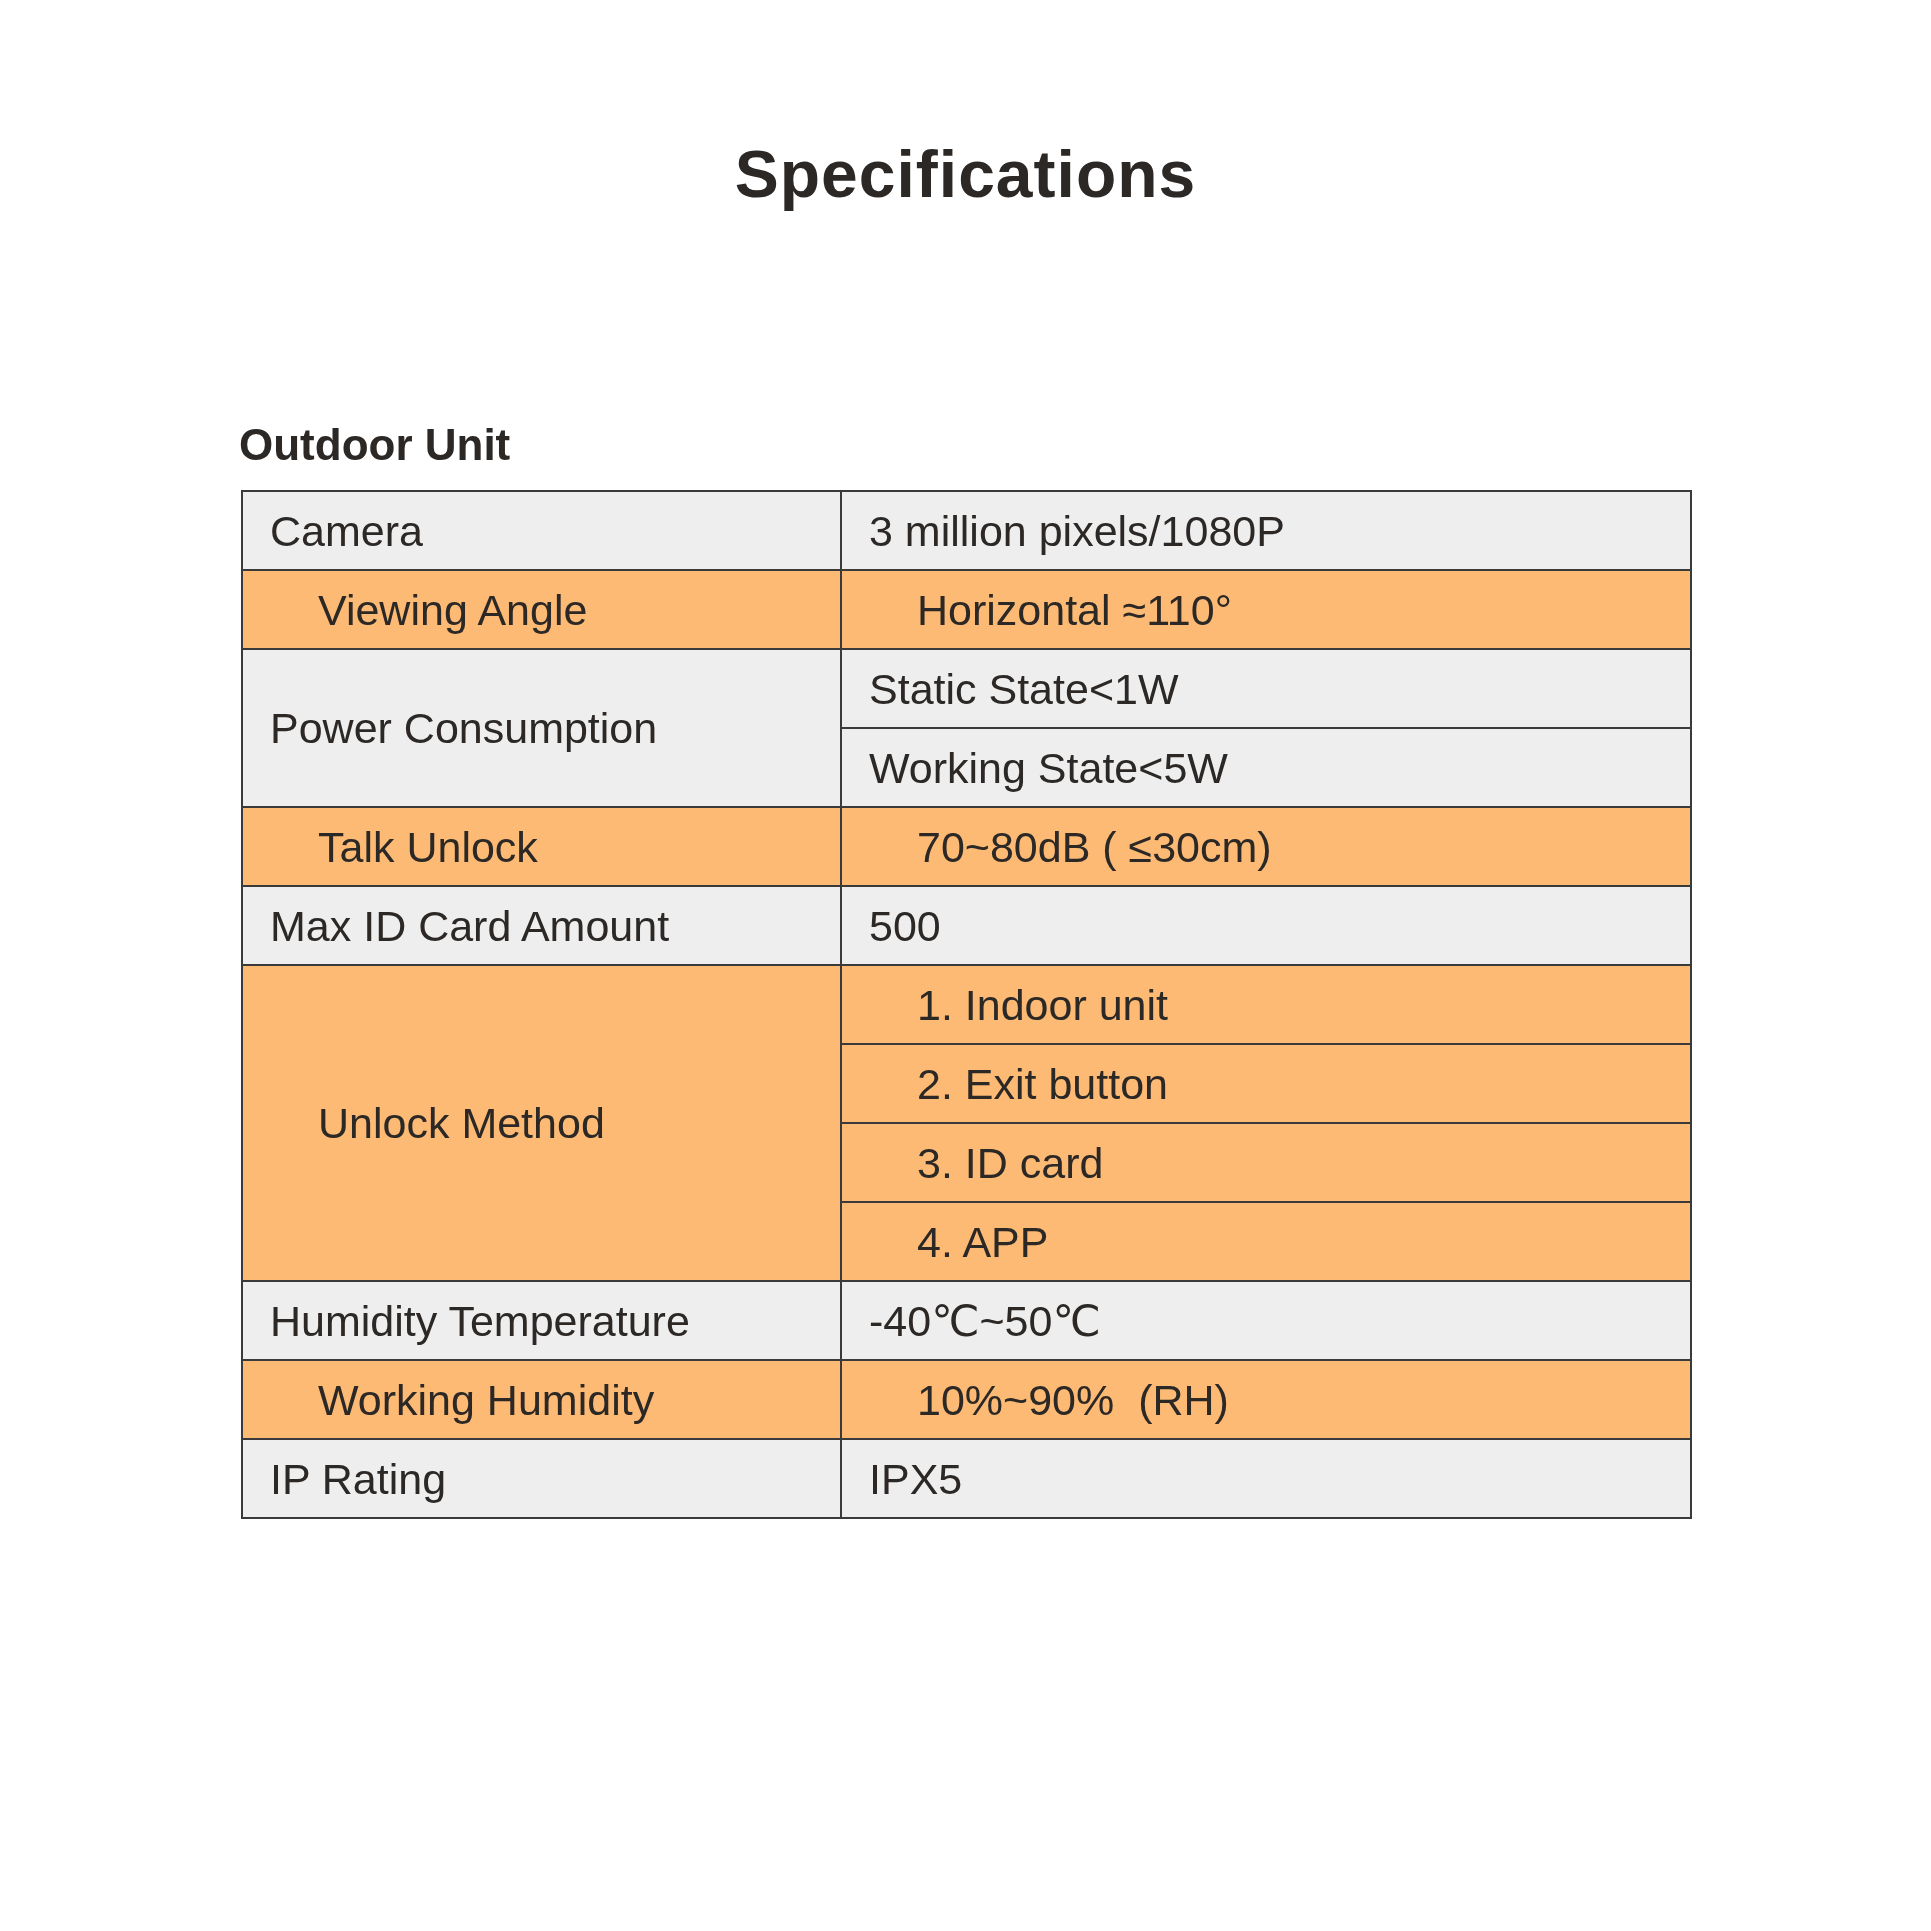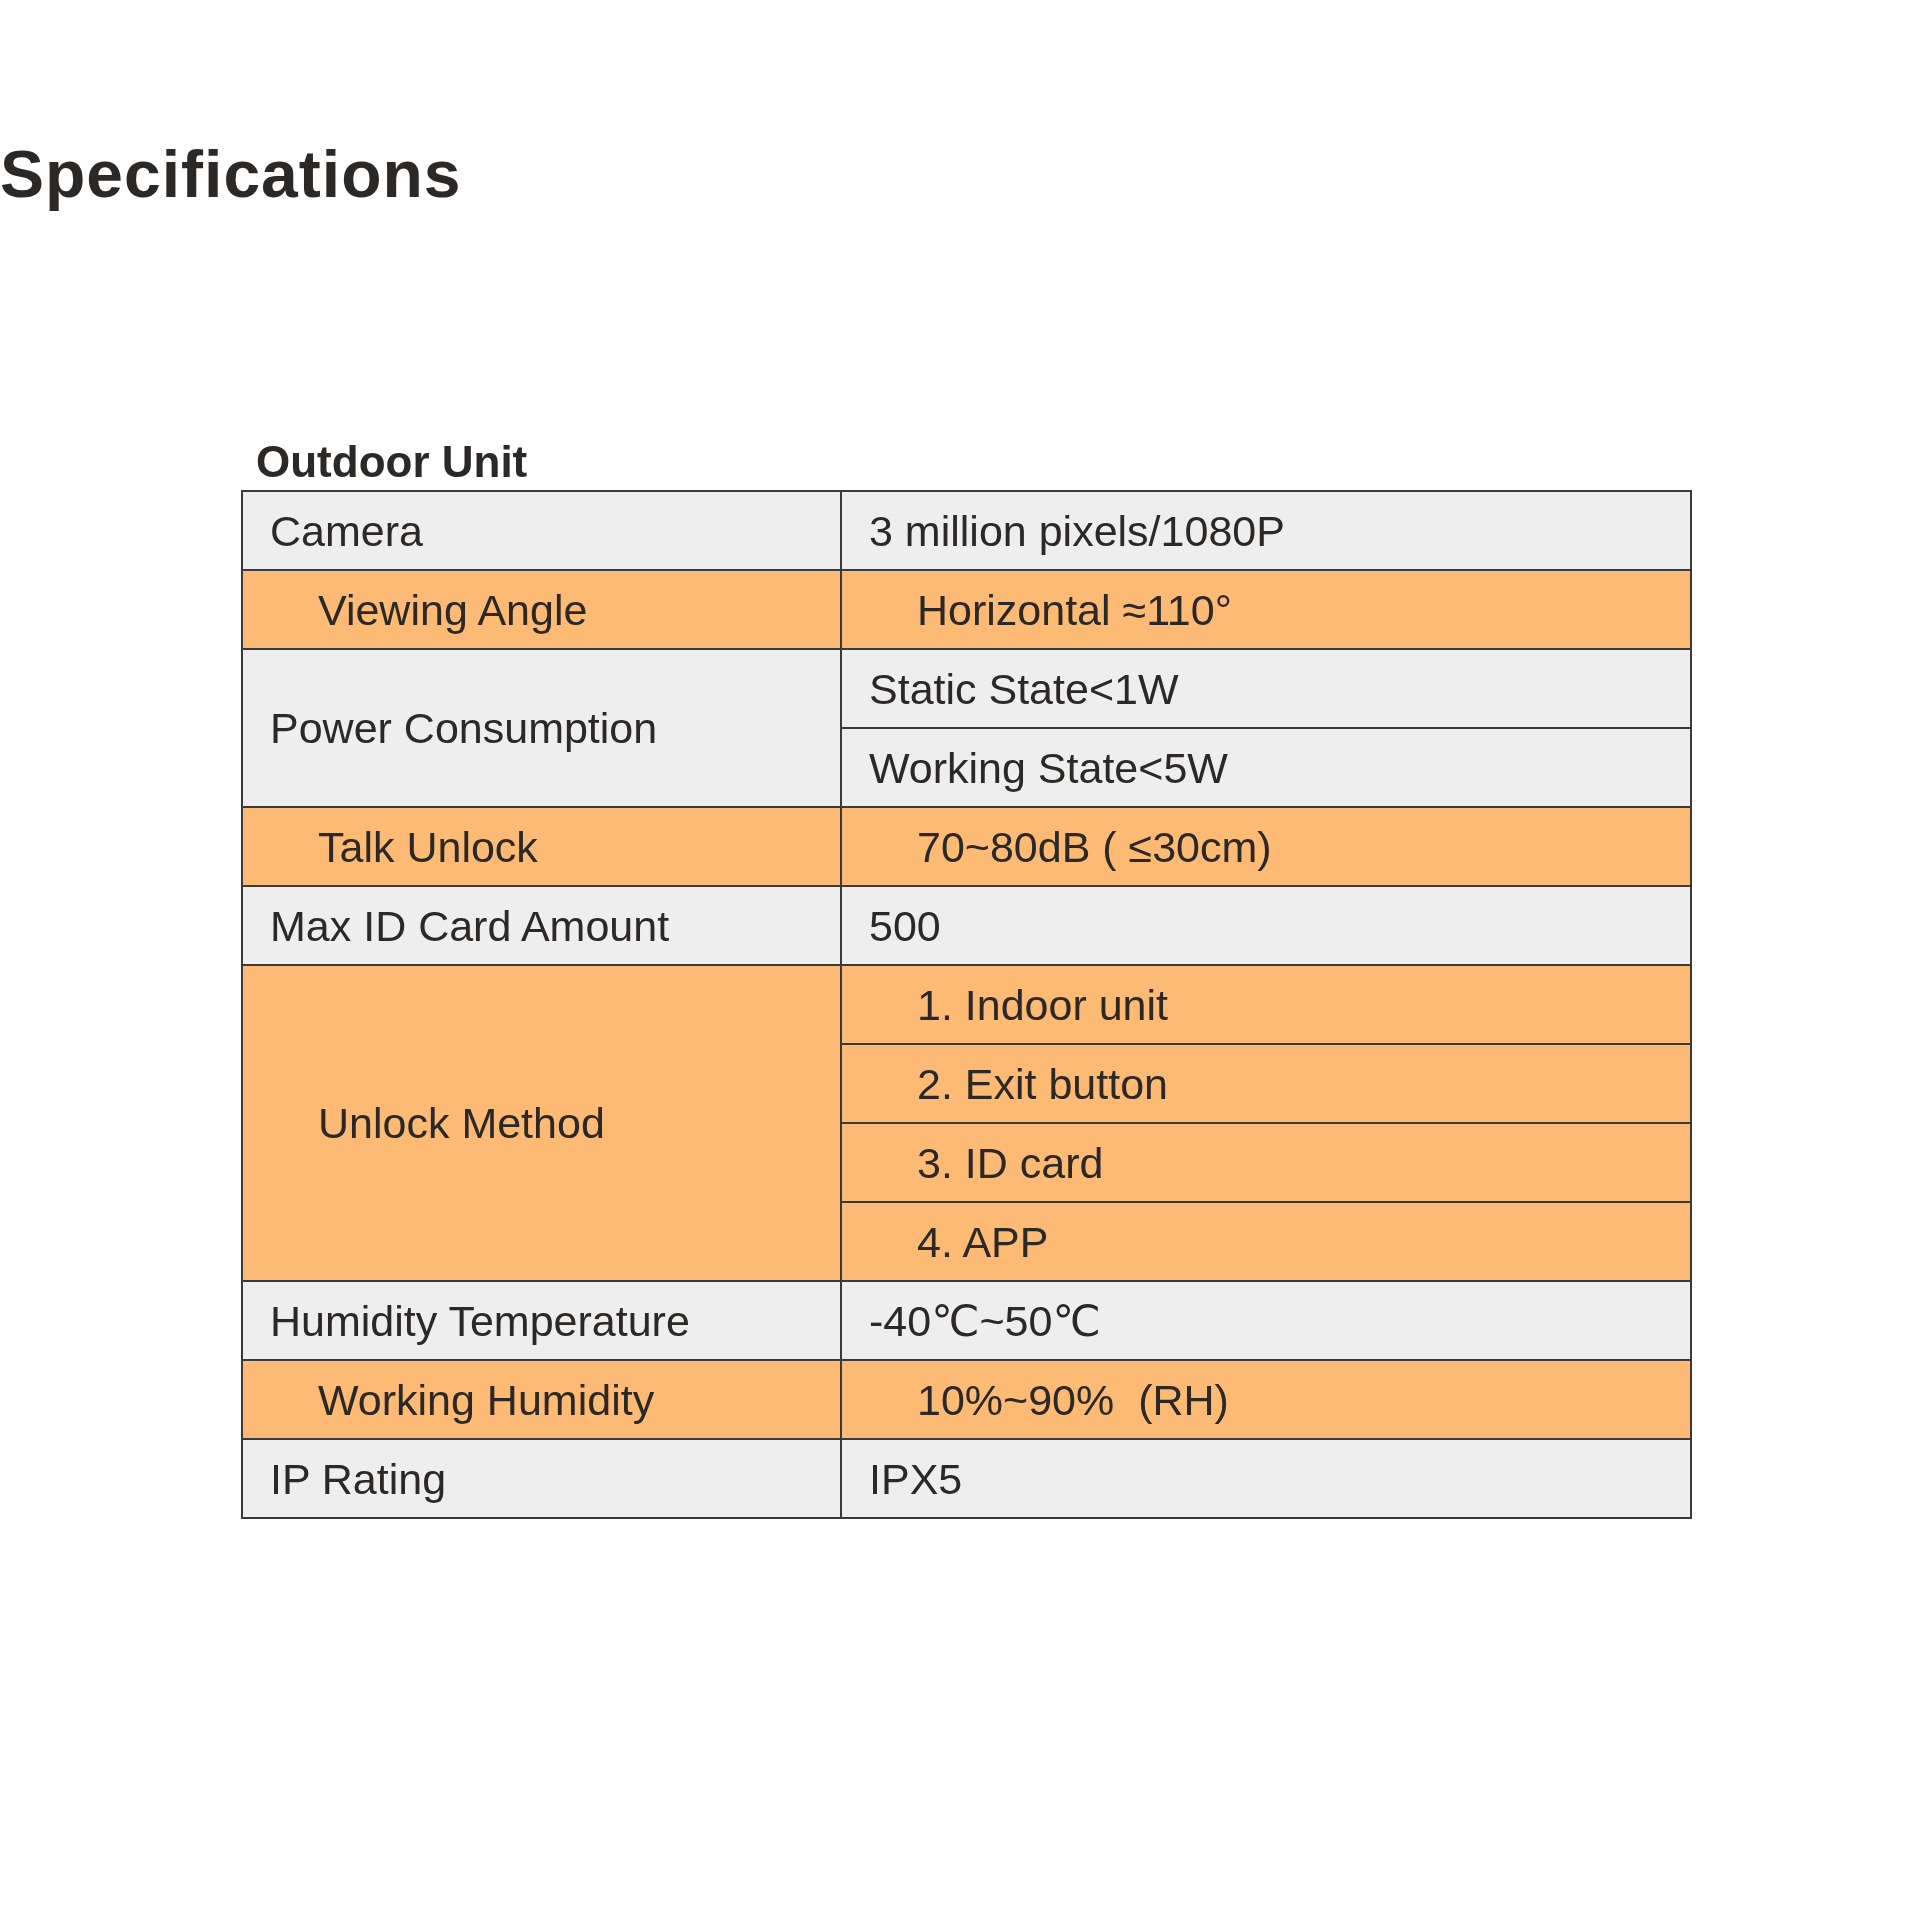--- a/index.html
+++ b/index.html
@@ -18,31 +18,32 @@
     height: 1931px;
     background: #ffffff;
     overflow: hidden;
   }
   .doc-title {
     position: absolute;
     top: 141px;
     left: 0;
     width: 100%;
     margin: 0;
+    text-align: center;
     font-size: 66px;
     line-height: 66px;
     font-weight: 700;
     color: #2b2826;
     letter-spacing: 1px;
   }
   .section-heading {
     position: absolute;
     left: 239px;
     top: 423px;
-    margin: 17px;
+    margin: 0;
     font-size: 44px;
     line-height: 44px;
     font-weight: 700;
     color: #2b2826;
   }
   table.spec-table {
     position: absolute;
     left: 241px;
     top: 490px;
     width: 1448px;

